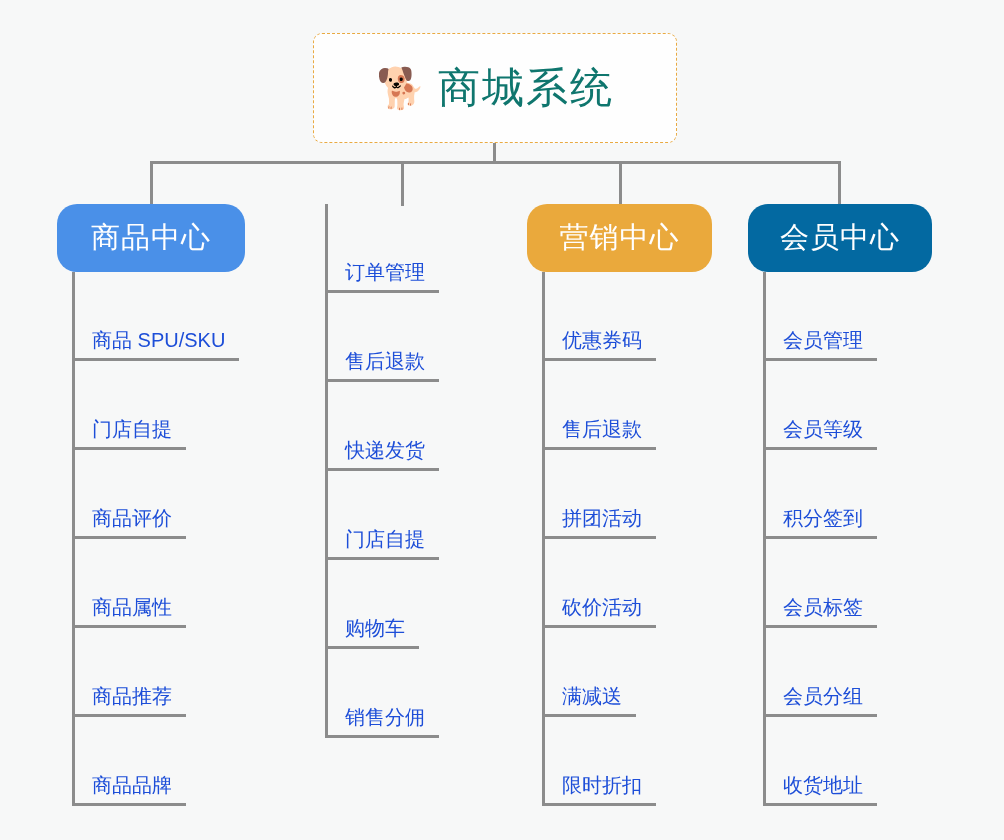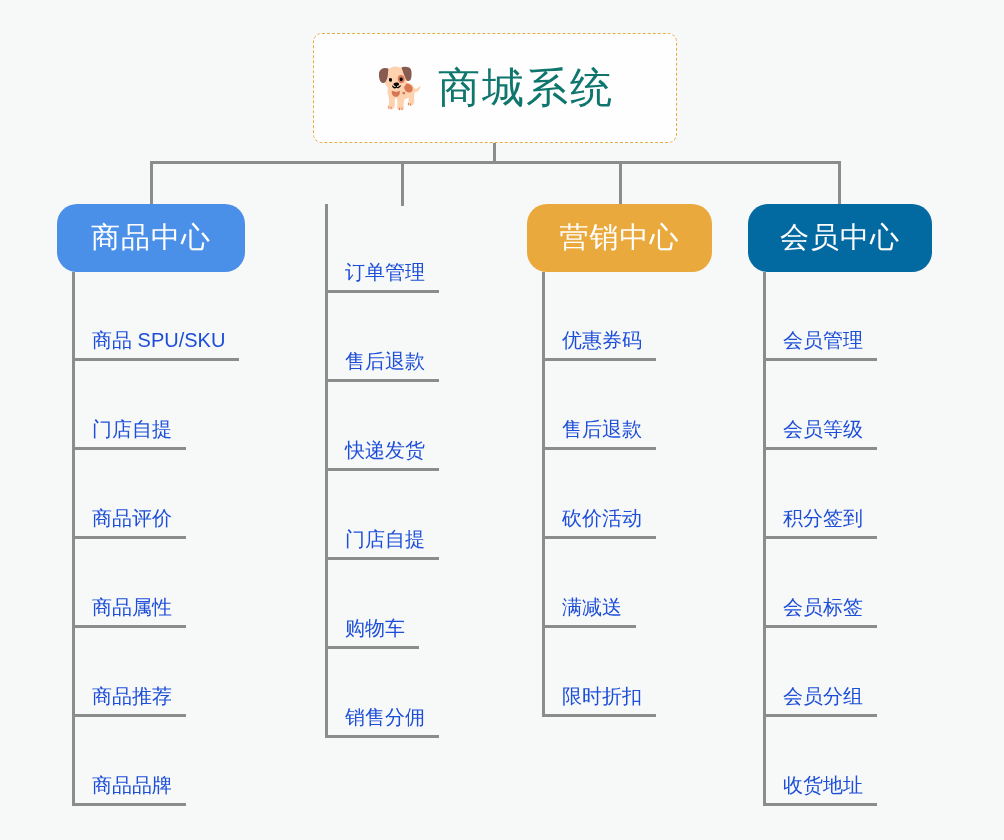--- a/index.html
+++ b/index.html
@@ -214,20 +214,23 @@
     </div>
     <div class="leaf-list">
       <div class="spine"></div>
       <div class="leaf">
         <span class="leaf-inner">优惠券码</span>
       </div>
       <div class="leaf">
         <span class="leaf-inner">售后退款</span>
       </div>
       <div class="leaf">
+        <span class="leaf-inner">拼团活动</span>
+      </div>
+      <div class="leaf">
         <span class="leaf-inner">砍价活动</span>
       </div>
       <div class="leaf">
         <span class="leaf-inner">满减送</span>
       </div>
       <div class="leaf">
         <span class="leaf-inner">限时折扣</span>
       </div>
     </div>
   </div>

